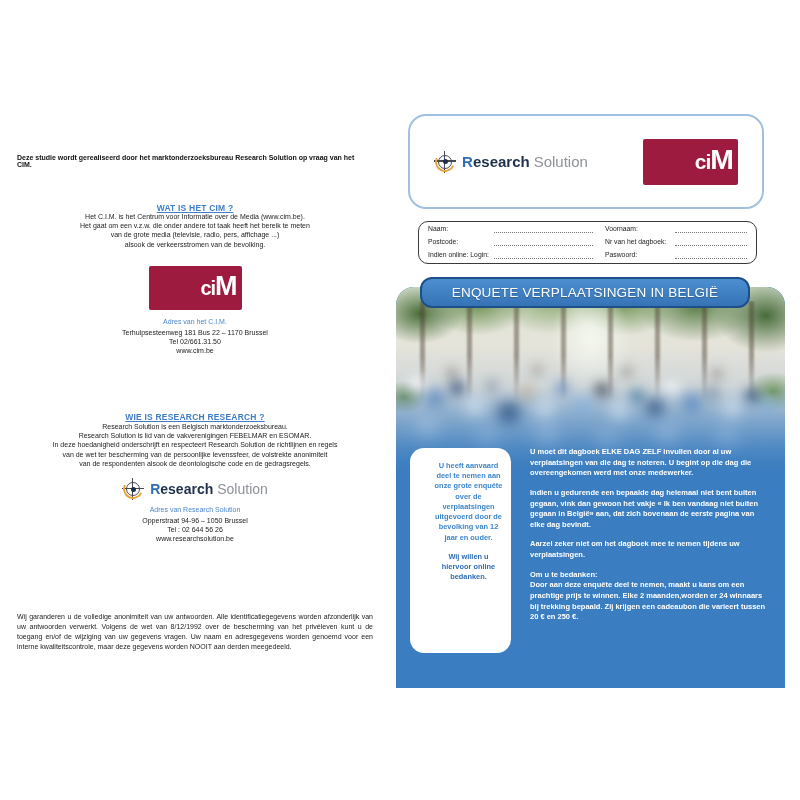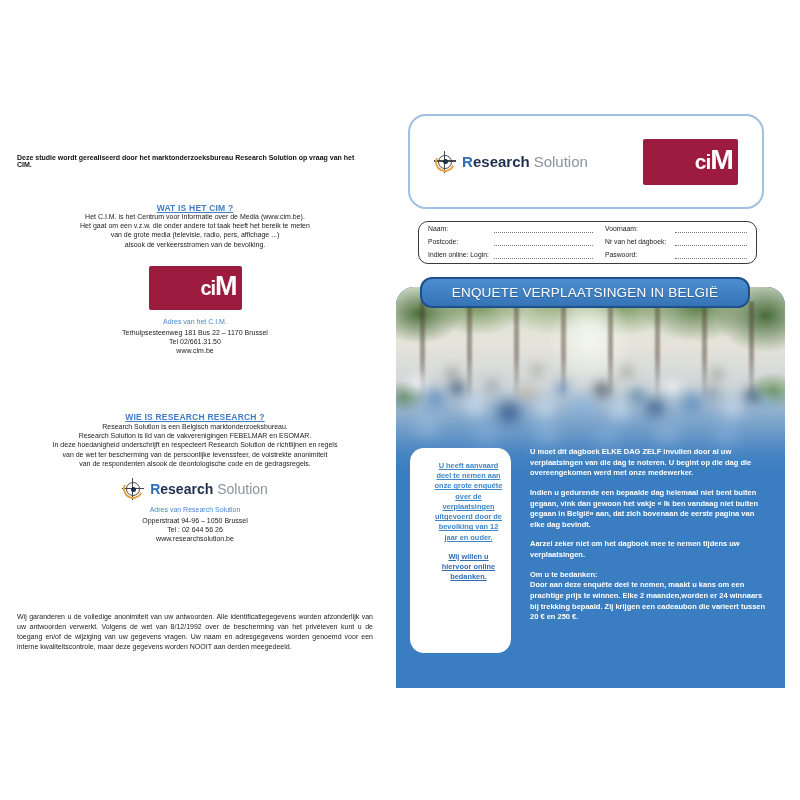--- a/index.html
+++ b/index.html
@@ -139,21 +139,21 @@
     position:absolute;left:0;top:0;width:100%;height:100%;
     background:linear-gradient(180deg, rgba(58,125,192,0) 52%, rgba(58,125,192,.55) 78%, #3a7dc0 98%);
   }
 
   .side-box{
     position:absolute;left:14px;top:161px;width:101px;height:205px;
     background:#fff;border-radius:14px;box-sizing:border-box;
     padding:13px 7px;text-align:center;color:#3e86ca;
     font-size:7.4px;line-height:1.38;font-weight:bold;
   }
-  .side-box p{margin:0 0 9px 16px;text-decoration:underline;}
+  .side-box p{margin:0 0 9px 16px;}
   .side-box .thanks{color:#2f6db5;}
   .rp-body{
     position:absolute;left:126px;top:160px;width:237px;
     color:#ffffff;font-size:7.5px;font-weight:bold;line-height:1.42;margin-left:8px;
   }
   .rp-body p{margin:0 0 9px 0;}
   .rp-body .p-title{margin:0;}
 </style>
 </head>
 <body>

